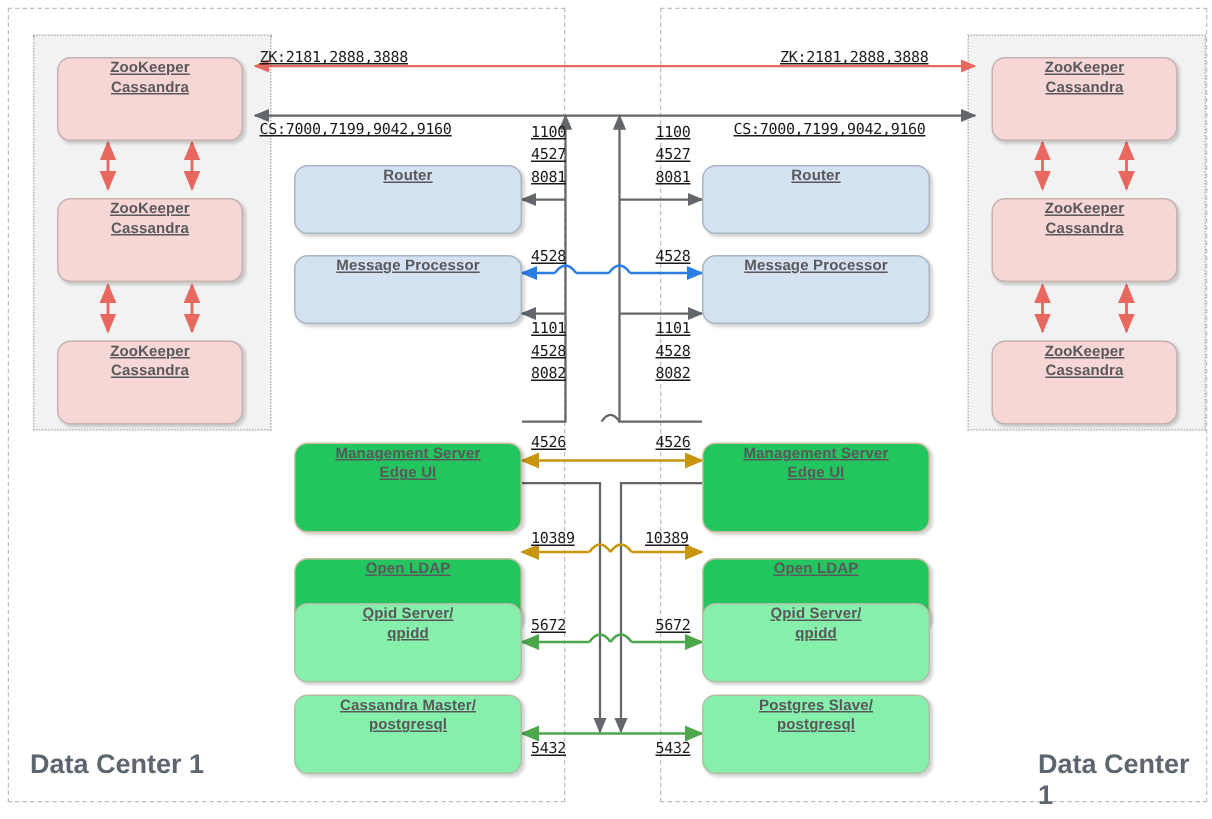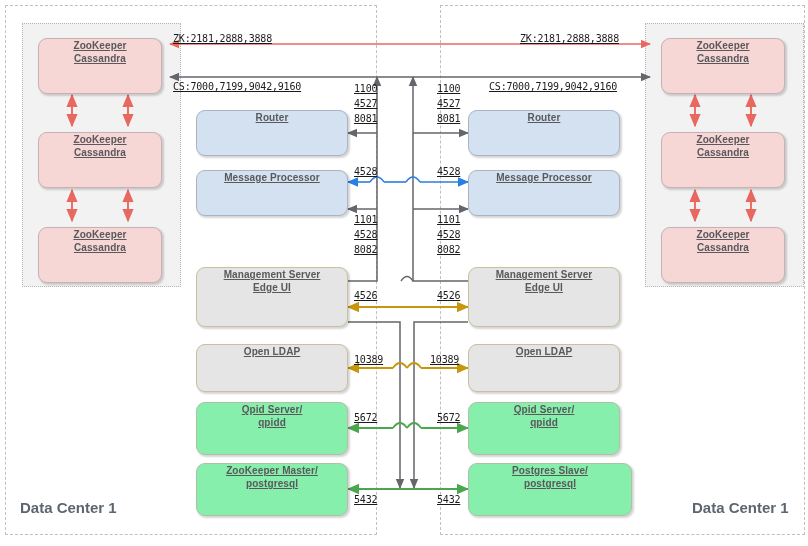--- a/index.html
+++ b/index.html
@@ -7,23 +7,23 @@
   #stage{position:relative;width:808px;height:546px;overflow:hidden;background:#fff;}
   svg.layer{position:absolute;left:0;top:0;width:808px;height:546px;}
   .dcborder{position:absolute;border:1.5px dashed #bfbfbf;border-radius:1px;}
   .zkgroup{position:absolute;background:#f2f2f2;border:1.6px dotted #b5b5b5;}
   .node{position:absolute;box-sizing:border-box;border-radius:9px;
         display:flex;align-items:flex-start;justify-content:center;text-align:center;
         font-weight:bold;font-size:10px;color:#59595b;line-height:1.32;
         letter-spacing:.1px;box-shadow:1.5px 1.5px 2px rgba(0,0,0,.17);text-decoration:underline;}
   .n-pink{background:#f7d6d6;border:1.2px solid #c7b2b2;}
   .n-blue{background:#d4e1f0;border:1.2px solid #a8b6c4;}
-  .n-yellow{background:#e5e5e5;border:1.2px solid #cbbf9d;}
+  .n-yellow{background:#22c55e;border:1.2px solid #cbbf9d;margin-top:28px;}
   .n-green{background:#86efac;border:1.2px solid #b1bfa5;}
-  .dclabel{position:absolute;font-weight:bold;font-size:15px;color:#5d6670;}
+  .dclabel{position:absolute;font-weight:bold;font-size:18px;color:#5d6670;}
   .plabel{position:absolute;font-family:"DejaVu Sans Mono",monospace;
           font-size:10px;color:#1b1b1b;white-space:nowrap;letter-spacing:-.2px;text-decoration:underline;}
 </style>
 </head>
 <body>
 
 <div id="stage">
 
   <div class="dcborder" style="left:5px;top:5px;width:370px;height:528px;"></div>
   <div class="dcborder" style="left:440px;top:5px;width:363px;height:528px;"></div>
@@ -168,21 +168,21 @@
     <span>Open LDAP</span>
   </div>
   <div class="node n-green" style="left:196px;top:402px;width:152px;height:53px;">
     <span>
       <span>Qpid Server/</span><br>
       <span>qpidd</span>
     </span>
   </div>
   <div class="node n-green" style="left:196px;top:463px;width:152px;height:53px;">
     <span>
-      <span>ZooKeeper Master/</span><br>
+      <span>Cassandra Master/</span><br>
       <span>postgresql</span>
     </span>
   </div>
 
   <div class="node n-blue" style="left:468px;top:110px;width:152px;height:46px;">
     <span>Router</span>
   </div>
   <div class="node n-blue" style="left:468px;top:170px;width:152px;height:46px;">
     <span>Message Processor</span>
   </div>
@@ -194,21 +194,21 @@
   </div>
   <div class="node n-yellow" style="left:468px;top:344px;width:152px;height:48px;">
     <span>Open LDAP</span>
   </div>
   <div class="node n-green" style="left:468px;top:402px;width:152px;height:53px;">
     <span>
       <span>Qpid Server/</span><br>
       <span>qpidd</span>
     </span>
   </div>
-  <div class="node n-green" style="left:468px;top:463px;width:164px;height:53px;">
+  <div class="node n-green" style="left:468px;top:463px;width:152px;height:53px;">
     <span>
       <span>Postgres Slave/</span><br>
       <span>postgresql</span>
     </span>
   </div>
 
   <div class="plabel" style="left:173px;top:33px;">ZK:2181,2888,3888</div>
   <div class="plabel" style="left:520px;top:33px;">ZK:2181,2888,3888</div>
   <div class="plabel" style="left:173px;top:81px;">CS:7000,7199,9042,9160</div>
   <div class="plabel" style="left:489px;top:81px;">CS:7000,7199,9042,9160</div>

